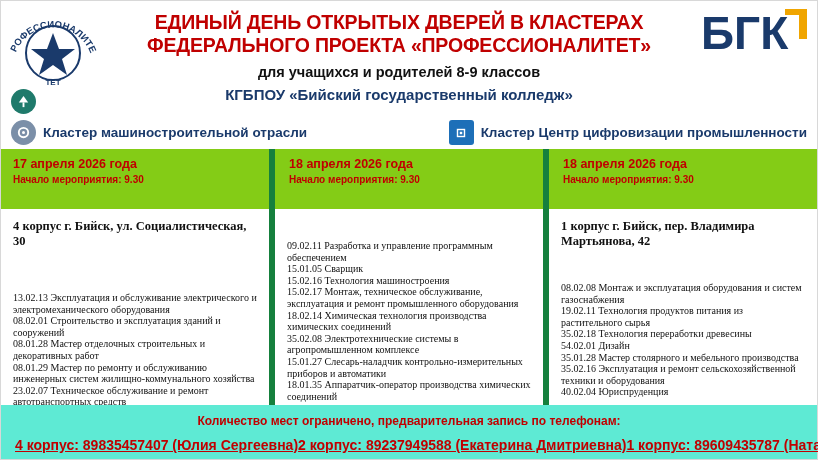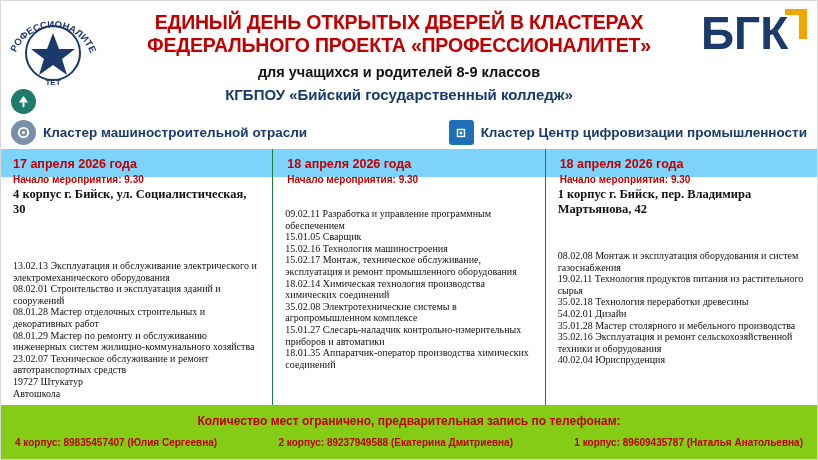--- a/index.html
+++ b/index.html
@@ -121,26 +121,26 @@
     right: 0;
     height: 258px;
     display: flex;
   }
   .col {
     flex: 1 1 0;
     position: relative;
     box-sizing: border-box;
     padding: 0;
   }
-  .col + .col { border-left: 1px solid #15803d; }
+  .col + .col { border-left: 6px solid #15803d; }
 
   .date-bar {
-    background: #7dd3fc;
+    background: #84cc16;
     padding: 8px 10px 8px 12px;
-    height: 28px;
+    height: 60px;
     box-sizing: border-box;
   }
   .date-text {
     color: #c00000;
     font-weight: bold;
     font-size: 12.5px;
     line-height: 15px;
   }
   .date-start {
     color: #c00000;
@@ -172,41 +172,42 @@
   .col-2 .progs { padding-top: 8px; }
   .col-3 .progs { padding-top: 10px; }
 
   
   .footer {
     position: absolute;
     left: 0;
     right: 0;
     bottom: 0;
     height: 54px;
-    background: #84cc16;
+    background: #5eead4;
   }
   .footer-note {
     text-align: center;
     color: #c00000;
     font-weight: bold;
     font-size: 12px;
     padding-top: 9px;
     line-height: 15px;
   }
   .phones {
     display: flex;
     justify-content: space-between;
     padding: 8px 14px 0 14px;
     box-sizing: border-box;
   }
   .phone {
     color: #c00000;
     font-weight: bold;
-    font-size: 10px;
+    font-size: 14px;
     white-space: nowrap;
+    text-decoration: underline;
   }
   .phone.center { text-align: center; }
   .phone.right { text-align: right; }
 
   .bgk-text {
     font-family: "Liberation Sans", sans-serif;
     font-weight: bold;
     font-size: 46px;
     fill: #1a3a6b;
   }

